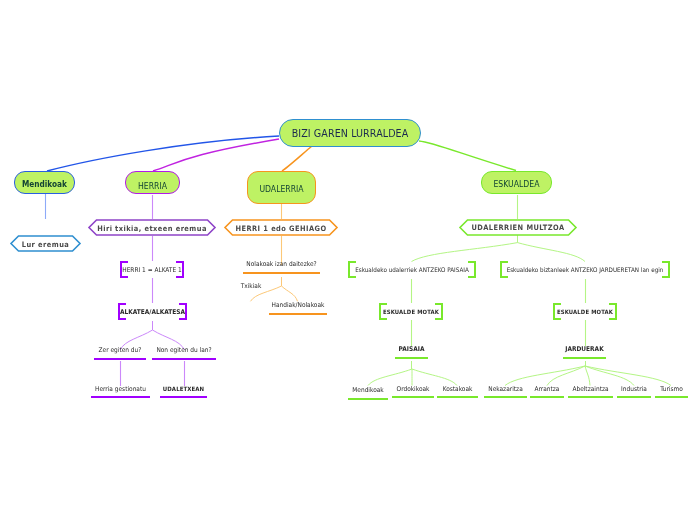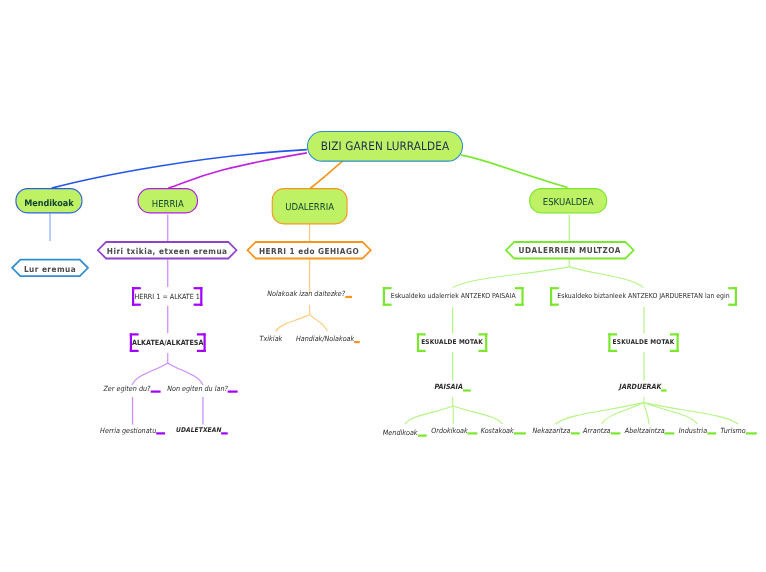--- a/index.html
+++ b/index.html
@@ -25,21 +25,21 @@
   .hex span{position:relative;z-index:2;color:#4a4a4a;font-weight:bold;letter-spacing:0.45px;position:relative;top:1.5px;}
 
   
   .brk{background:transparent;}
   .brk .bl,.brk .br{position:absolute;top:0;width:8px;height:100%;box-sizing:border-box;}
   .brk .bl{left:0;border:2.4px solid #a100ff;border-right:none;}
   .brk .br{right:0;border:2.4px solid #a100ff;border-left:none;}
   .brk span{position:relative;z-index:2;color:#2b2b2b;top:1px;}
 
   
-  .und{background:transparent;flex-direction:row;justify-content:space-between;font-style:italic;}
+  .und{background:transparent;flex-direction:column;justify-content:center;}
   .und span{color:#2b2b2b;display:block;}
   .und i{display:block;height:2px;background:#a100ff;width:100%;margin-top:4px;}
 </style>
 </head>
 <body>
 
 <div id="stage">
   <svg class="links" viewBox="0 0 696 520">
 
     <path d="M279,136 C186.2,141.2 93.4,158.8 47,171" stroke="#2255e8" stroke-width="1.5" fill="none"></path>

